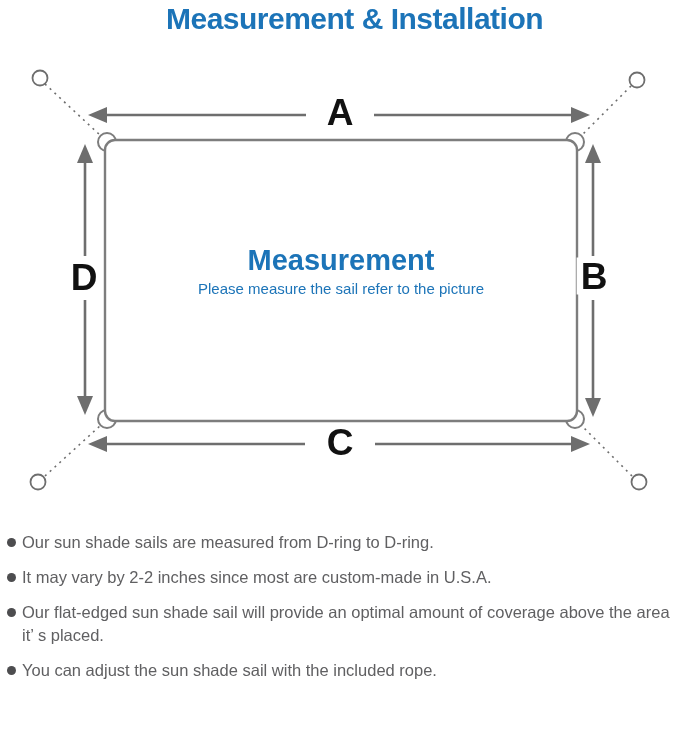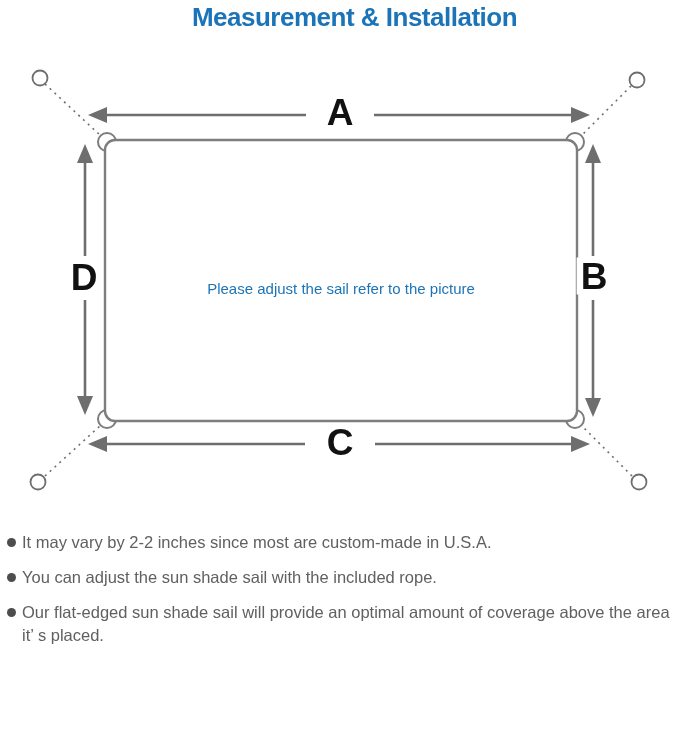--- a/index.html
+++ b/index.html
@@ -11,21 +11,21 @@
     --label_black:#111111;
   }
   *{margin:0;padding:0;box-sizing:border-box;}
   html,body{background:#ffffff;}
   body{font-family:"Liberation Sans", sans-serif;}
   .stage{position:relative;width:679px;height:739px;background:#ffffff;overflow:hidden;}
 
   .title{
     position:absolute;top:2px;left:0;width:679px;
     text-align:center;
-    font-size:26px;font-weight:bold;color:var(--accent_blue,#1c74b8);
+    font-size:30px;font-weight:bold;color:var(--accent_blue,#1c74b8);
     letter-spacing:-0.5px;
     padding-left:30px;
   }
 
   .diagram-svg{position:absolute;top:60px;left:0;}
 
   .dim-label{
     position:absolute;transform:translate(-50%,-50%);
     font-size:37px;font-weight:bold;color:var(--label_black,#111);
     line-height:1;background:#ffffff;padding:0 4px;
@@ -117,30 +117,35 @@
     <line class="arrow-line" x1="593" y1="101" x2="593" y2="196"></line>
     <line class="arrow-line" x1="593" y1="240" x2="593" y2="340"></line>
     <polygon class="arrow-head" points="593,357 585,338 601,338"></polygon>
   </svg>
 
   <div class="dim-label label-a">A</div>
   <div class="dim-label label-b">B</div>
   <div class="dim-label label-c">C</div>
   <div class="dim-label label-d">D</div>
 
-  <div class="center-subtitle">Please adjust the sail refer to the picture</div>
+  <div class="center-title">Measurement</div>
+  <div class="center-subtitle">Please measure the sail refer to the picture</div>
 
   <ul class="notes">
+    <li>
+      <span class="dot"></span>
+      <span class="note-text">Our sun shade sails are measured from D-ring to D-ring.</span>
+    </li>
     <li>
       <span class="dot"></span>
       <span class="note-text">It may vary by 2-2 inches since most are custom-made in U.S.A.</span>
     </li>
     <li>
       <span class="dot"></span>
-      <span class="note-text">You can adjust the sun shade sail with the included rope.</span>
+      <span class="note-text">Our flat-edged sun shade sail will provide an optimal amount of coverage above the area it’ s placed.</span>
     </li>
     <li>
       <span class="dot"></span>
-      <span class="note-text">Our flat-edged sun shade sail will provide an optimal amount of coverage above the area it’ s placed.</span>
+      <span class="note-text">You can adjust the sun shade sail with the included rope.</span>
     </li>
   </ul>
 
 </div>
 
 </body></html>

